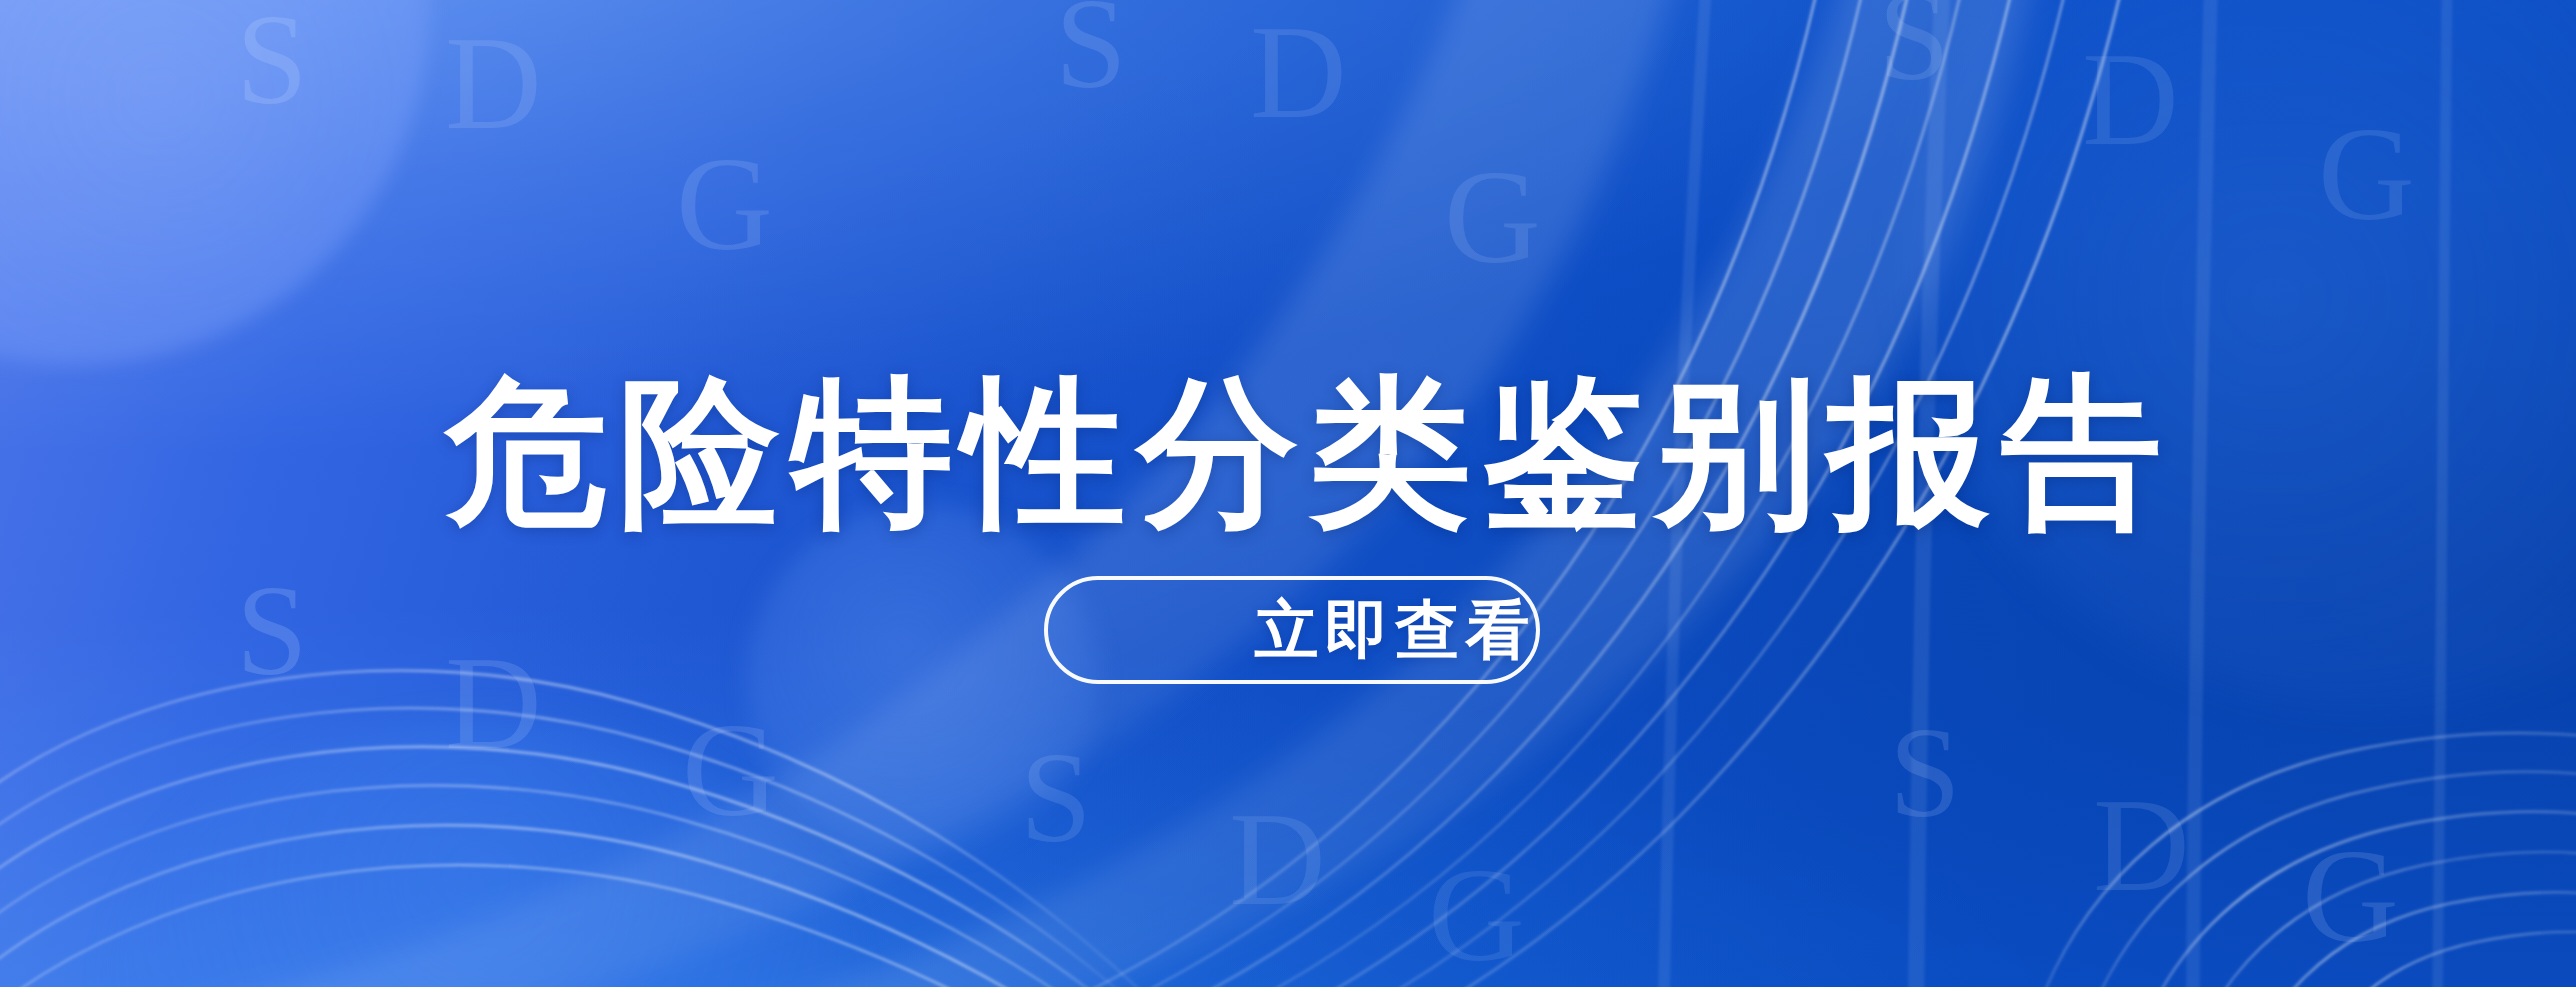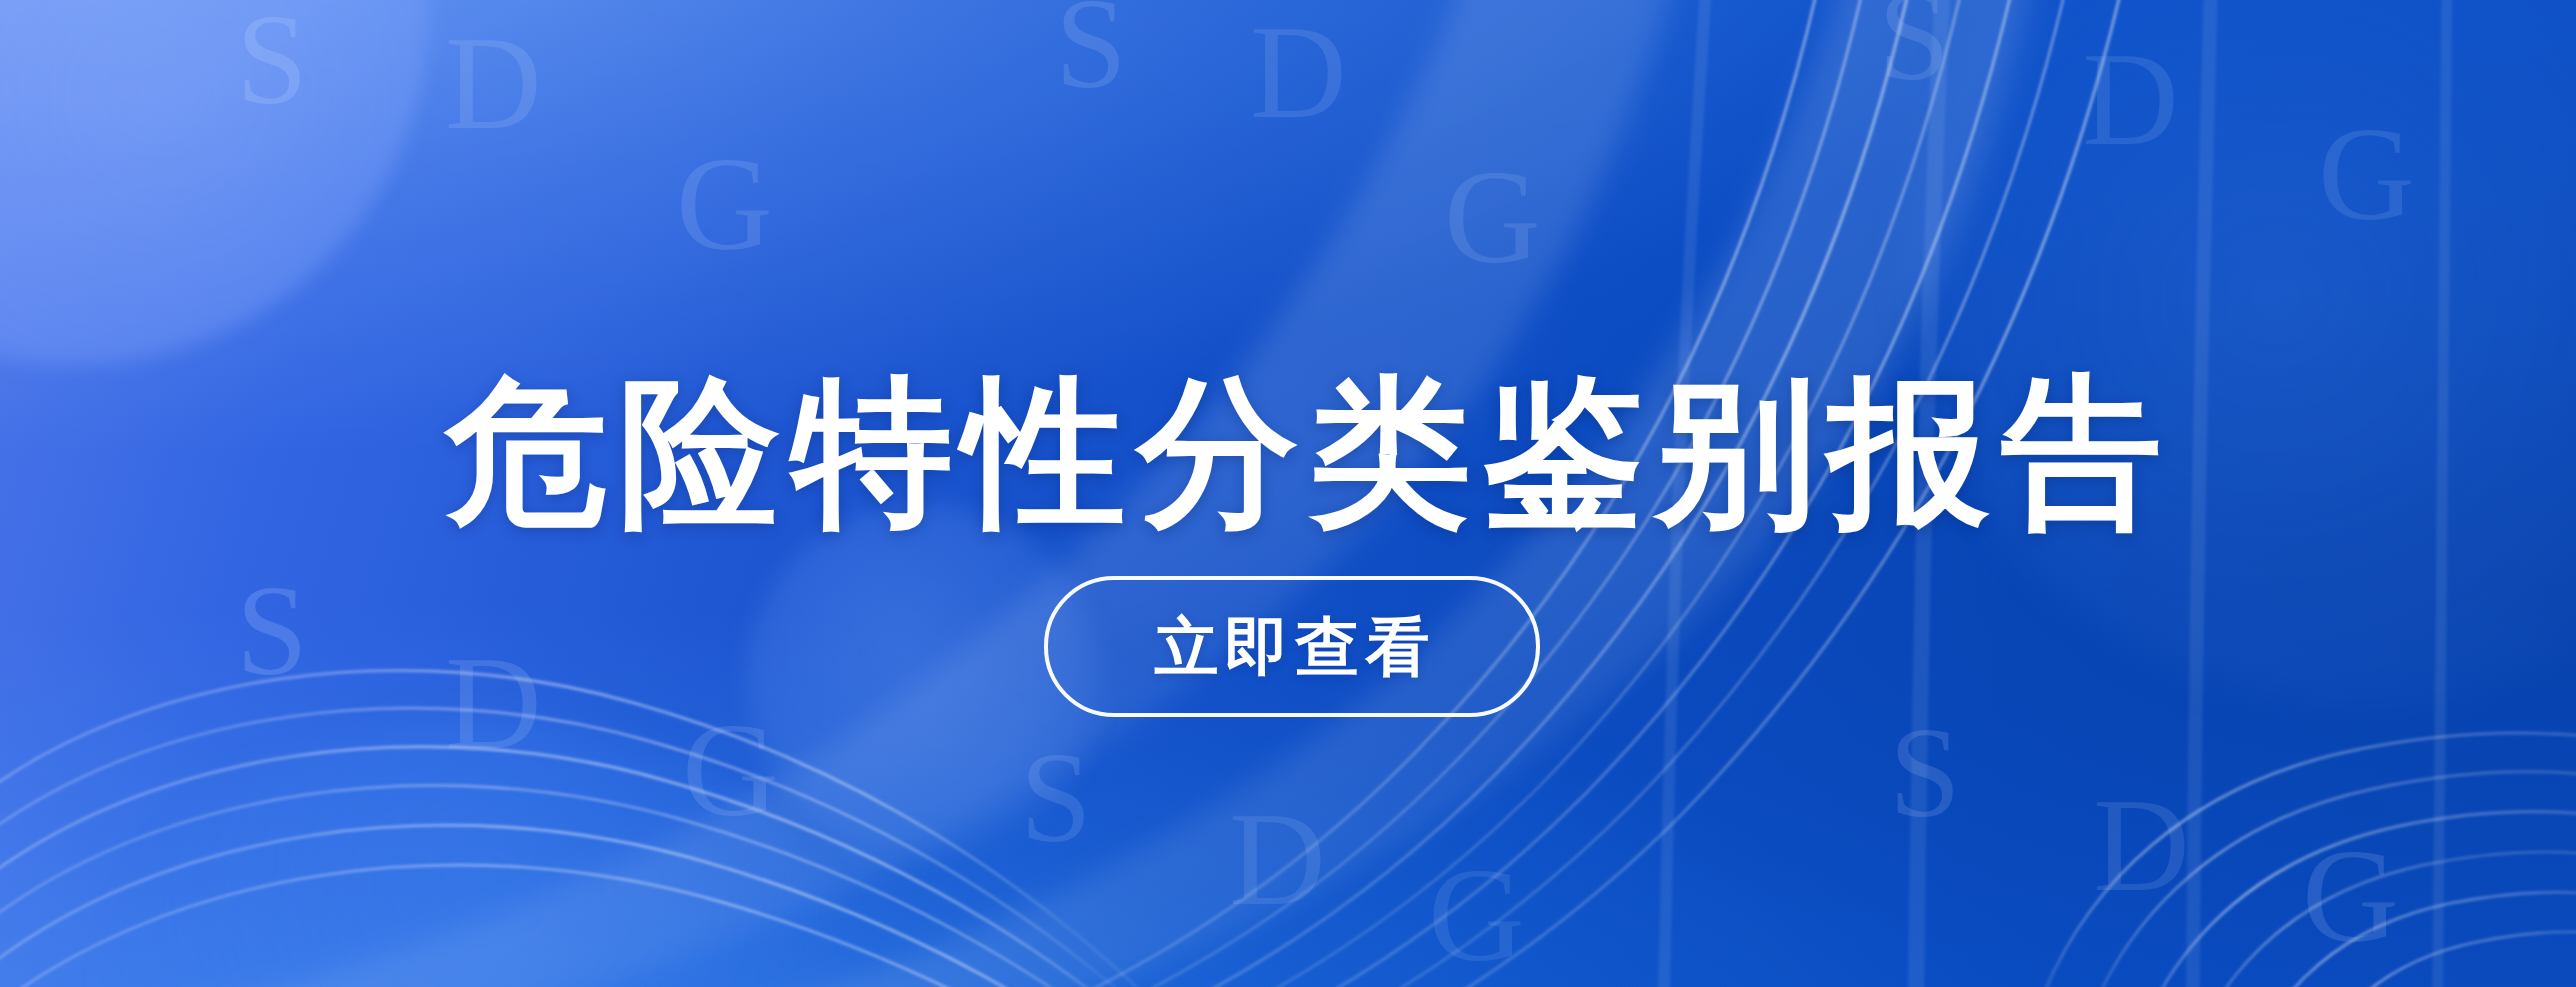--- a/index.html
+++ b/index.html
@@ -129,27 +129,27 @@
     text-indent: 11.8px;
     white-space: nowrap;
     text-shadow: 0 3.2px 14px rgba(2,34,105,0.30);
     margin-left: 32px;
   }
   .cta {
     position: absolute;
     left: 1044px;
     top: 576px;
     width: 496px;
-    height: 141px;
+    height: 108px;
     border: 4.3px solid rgba(255,255,255,0.97);
     border-radius: 70px;
     box-sizing: border-box;
     display: flex;
     align-items: center;
-    justify-content: center;
+    justify-content: flex-end;
     background: transparent;
     cursor: pointer;
   }
   .cta-label {
     color: #ffffff;
     font-family: "Liberation Sans", "DejaVu Sans", sans-serif;
     font-weight: 700;
     font-size: 64px;
     letter-spacing: 6.4px;
     text-indent: 6.4px;

